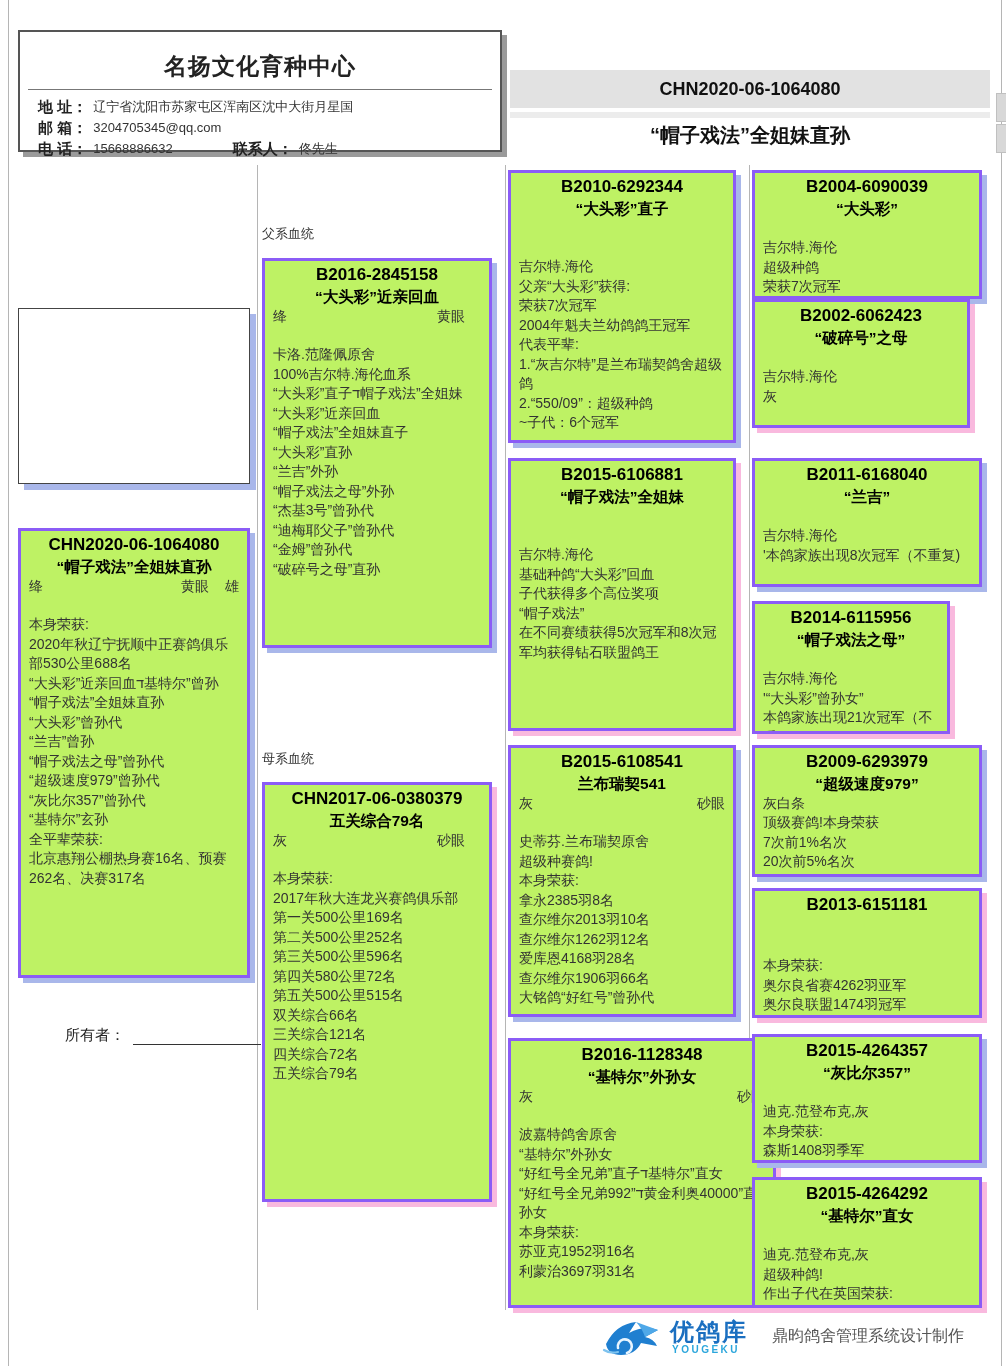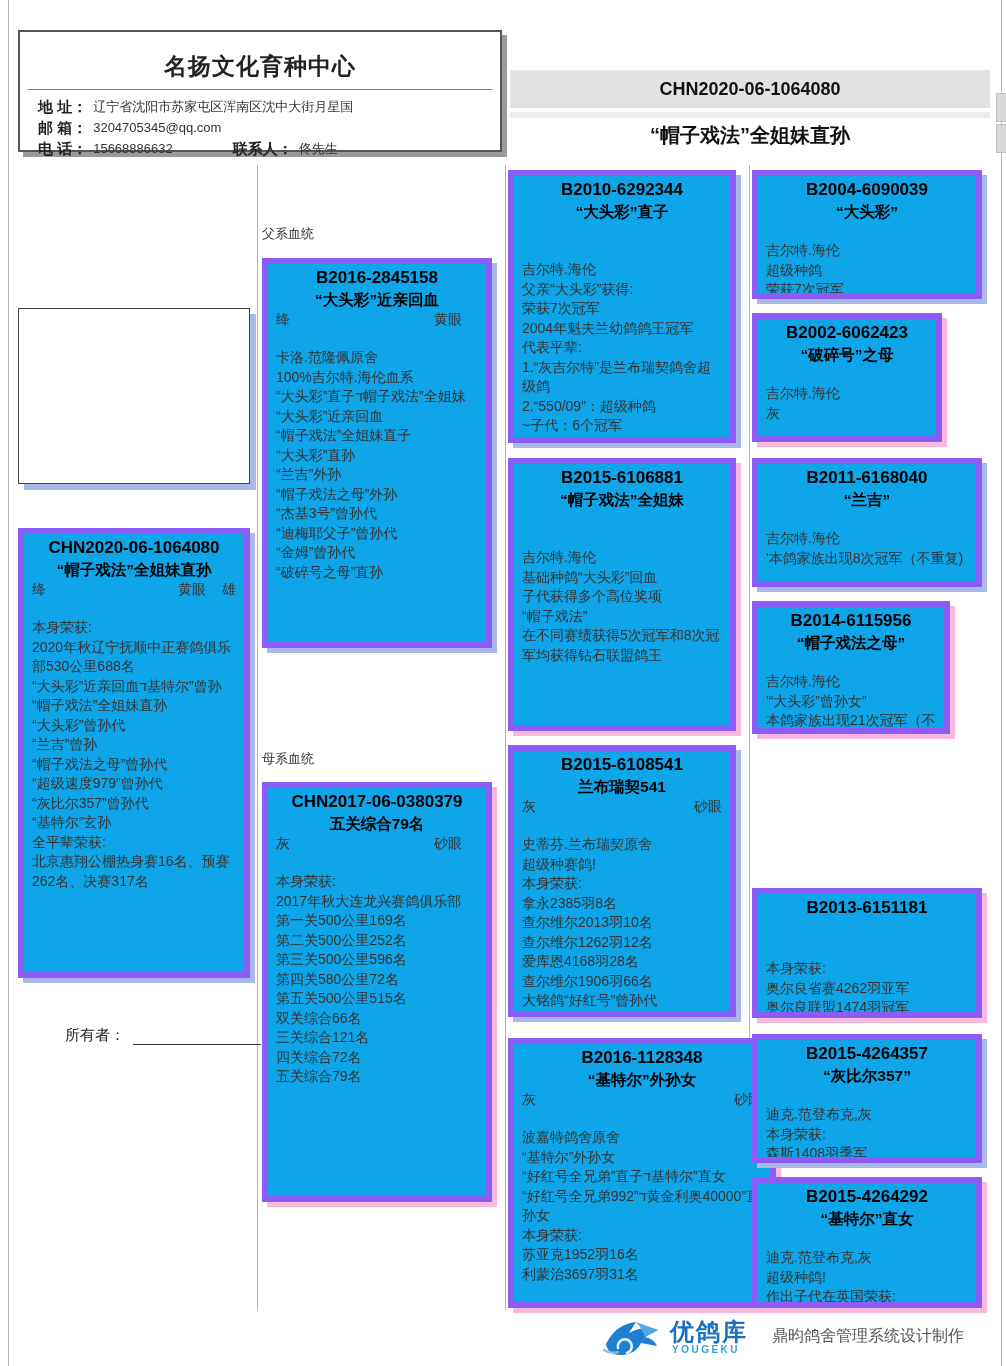--- a/index.html
+++ b/index.html
@@ -29,21 +29,21 @@
   }
   .ring-bar-sub{position:absolute;left:510px;top:112px;width:480px;height:6px;background:#ececec;}
   .ped-title{position:absolute;left:510px;top:122px;width:480px;text-align:center;
     font-size:20px;font-weight:bold;color:#111;}
 
   
   .sec-label{position:absolute;font-size:13px;color:#333;}
 
   
   .pbox{
-    position:absolute;background:#0ea5e9;border:6px solid #8b5cf6;
+    position:absolute;background:#bef264;border:3px solid #8b5cf6;
     padding:3px 8px 4px 8px;overflow:hidden;box-sizing:border-box;
   }
   .pbox.male{box-shadow:5px 5px 0 #a9b7ea;}
   .pbox.female{box-shadow:5px 5px 0 #f9b9de;}
   .pbox .ring{text-align:center;font-weight:bold;font-size:17px;line-height:22px;color:#000;}
   .pbox .pname{text-align:center;font-weight:bold;font-size:15.5px;line-height:21px;min-height:21px;color:#000;}
   .pbox .info{display:flex;justify-content:space-between;font-size:14px;line-height:19px;min-height:19px;color:#333;}
   .pbox .info .rgt{display:flex;gap:16px;}
   .pbox .body{white-space:pre-line;font-size:14px;line-height:19.5px;color:#333;}
   .pbox.big .body{margin-top:19px;}
@@ -241,21 +241,21 @@
     <div class="ring">B2004-6090039</div>
     <div class="pname">“大头彩”</div>
     <div class="info">
       <span></span>
       <span></span>
     </div>
     <div class="body">吉尔特.海伦
 超级种鸽
 荣获7次冠军</div>
   </div>
-  <div class="pbox female" style="left:752px;top:313px;width:190px;height:129px">
+  <div class="pbox female" style="left:752px;top:299px;width:218px;height:129px">
     <div class="ring">B2002-6062423</div>
     <div class="pname">“破碎号”之母</div>
     <div class="info">
       <span></span>
       <span></span>
     </div>
     <div class="body">吉尔特.海伦
 灰</div>
   </div>
   <div class="pbox male" style="left:752px;top:458px;width:230px;height:129px">
@@ -271,20 +271,31 @@
   <div class="pbox female" style="left:752px;top:601px;width:198px;height:133px">
     <div class="ring">B2014-6115956</div>
     <div class="pname">“帽子戏法之母”</div>
     <div class="info">
       <span></span>
       <span></span>
     </div>
     <div class="body">吉尔特.海伦
 '“大头彩”曾孙女”
 本鸽家族出现21次冠军（不重</div>
+  </div>
+  <div class="pbox male" style="left:752px;top:745px;width:230px;height:132px">
+    <div class="ring">B2009-6293979</div>
+    <div class="pname">“超级速度979”</div>
+    <div class="info">
+      <span>灰白条</span>
+      <span></span>
+    </div>
+    <div class="body">顶级赛鸽!本身荣获
+7次前1%名次
+20次前5%名次</div>
   </div>
   <div class="pbox female" style="left:752px;top:888px;width:230px;height:130px">
     <div class="ring">B2013-6151181</div>
     <div class="pname"></div>
     <div class="info">
       <span></span>
       <span></span>
     </div>
     <div class="body">本身荣获:
 奥尔良省赛4262羽亚军

